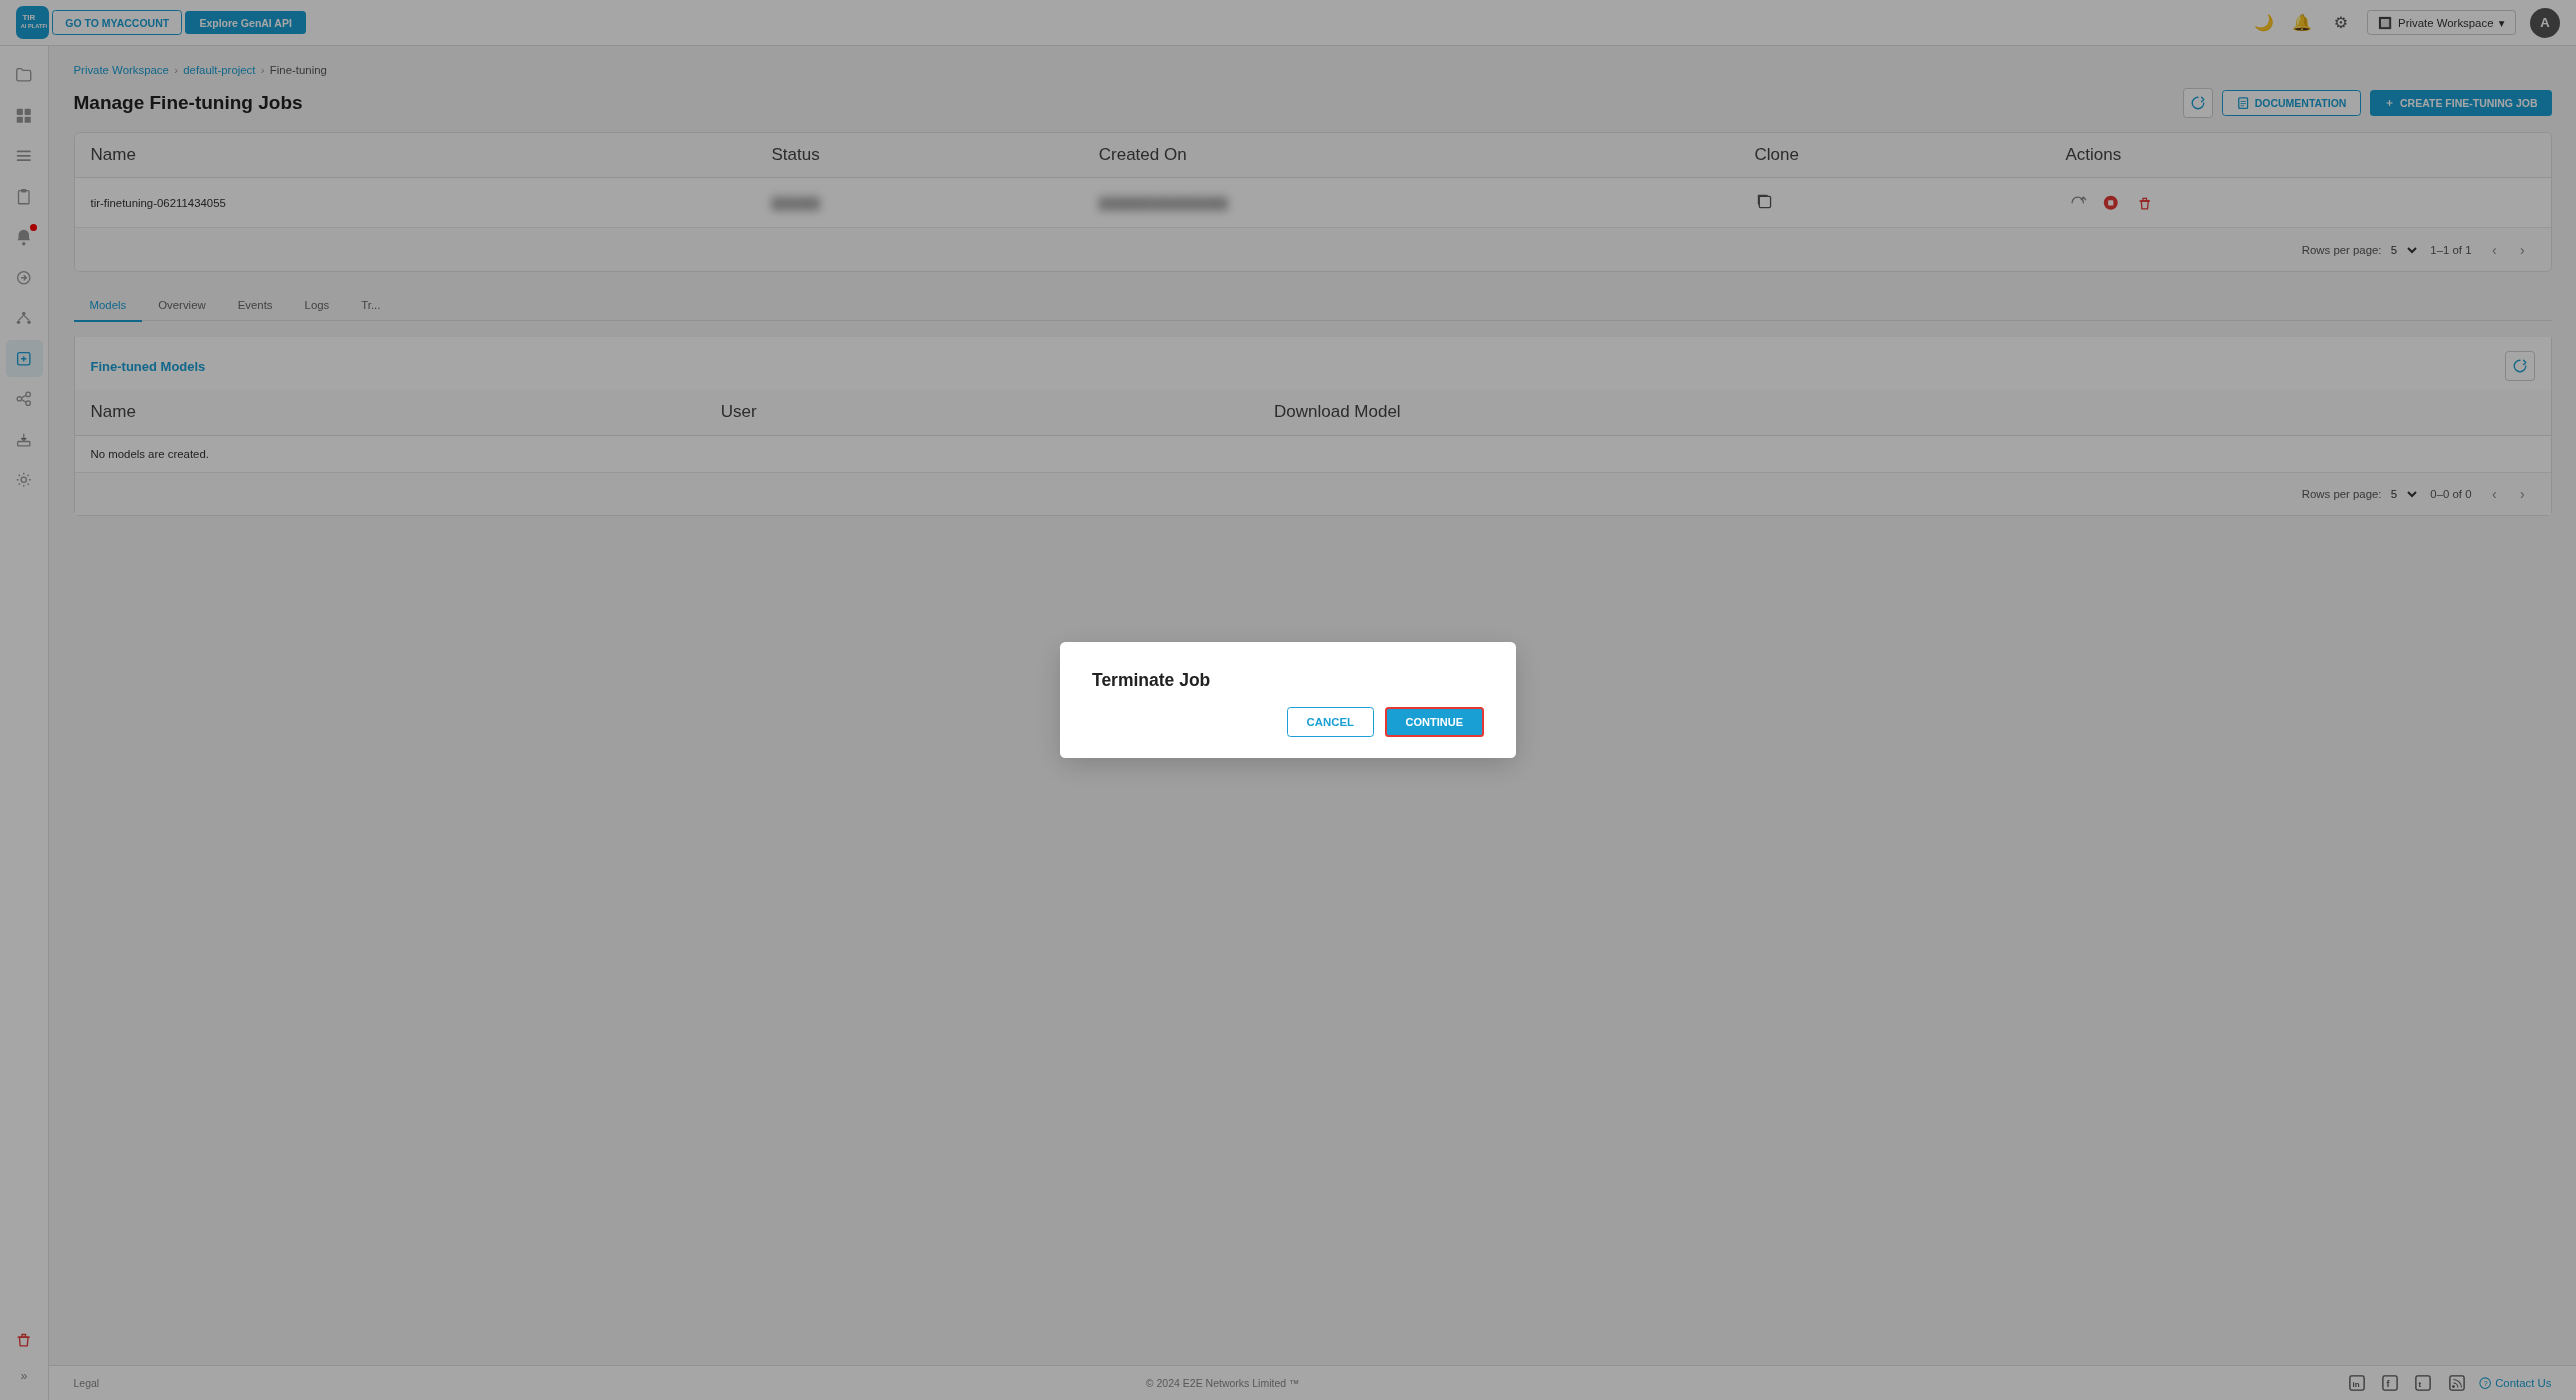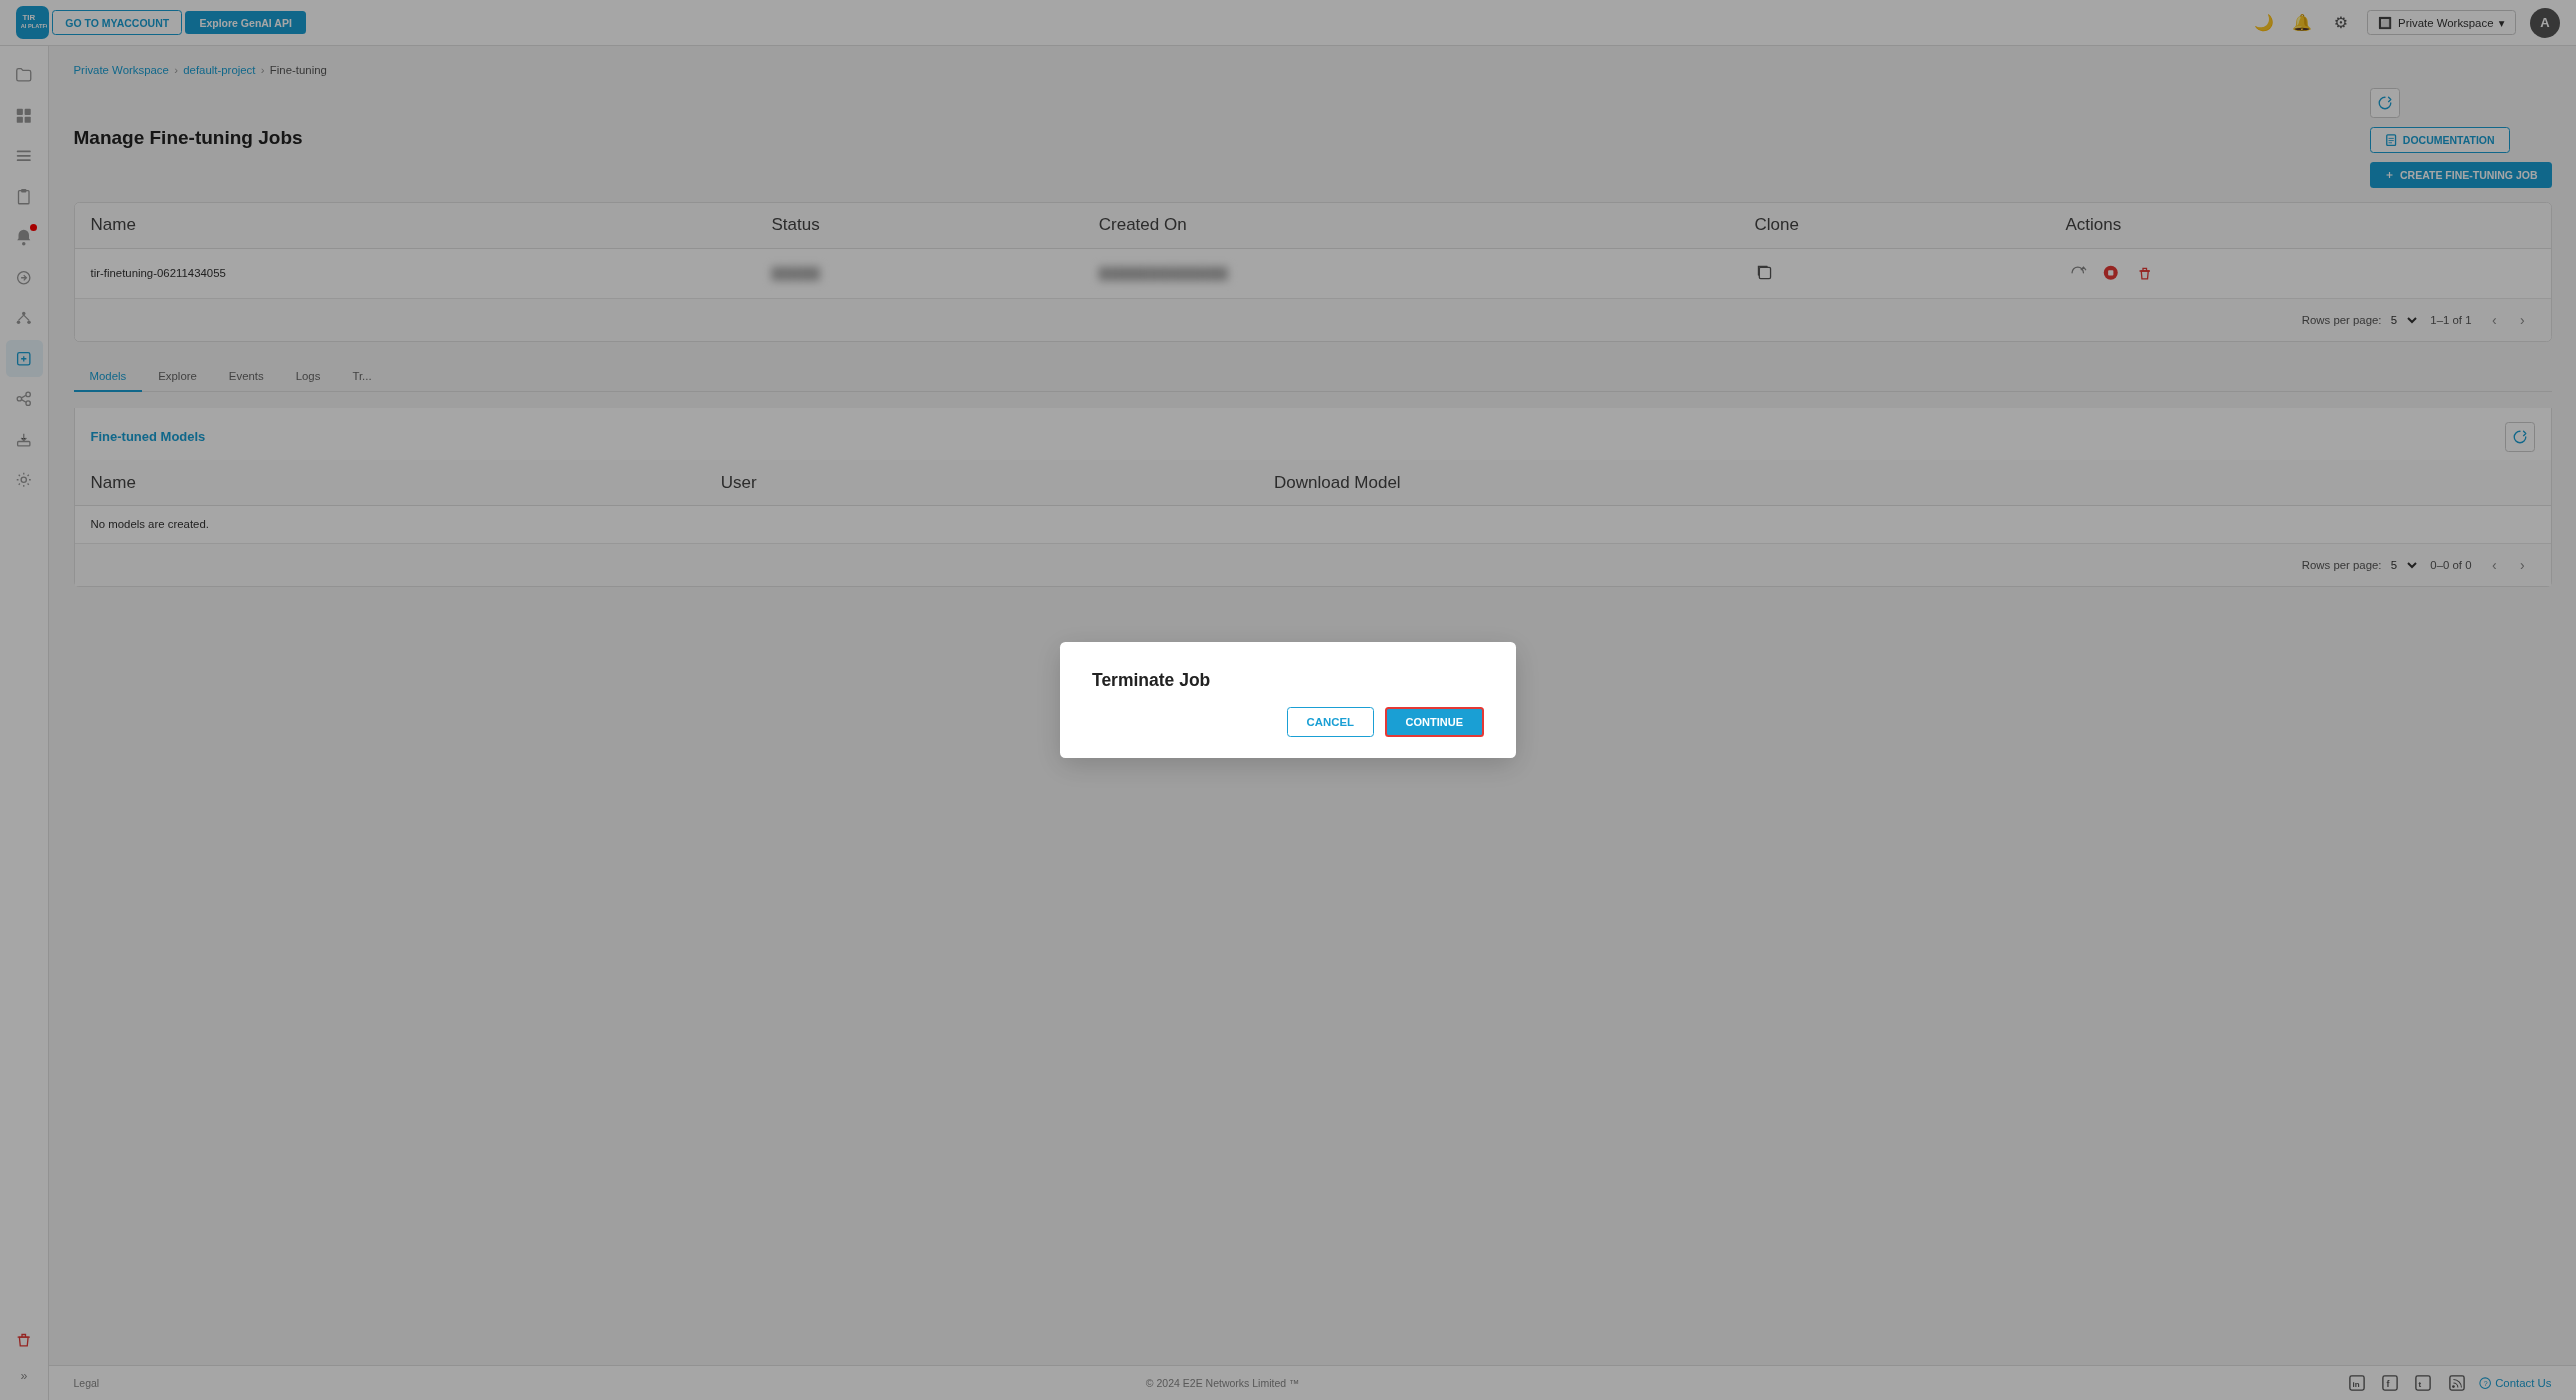--- a/index.html
+++ b/index.html
@@ -39,21 +39,21 @@
     .main { margin-top: 46px; margin-left: 49px; padding: 17.5px 24.5px; }
 
     
     .breadcrumb { display: flex; align-items: center; gap: 5.3px; font-size: 11.4px; color: #555; margin-bottom: 12.3px; }
     .breadcrumb a { color: #1a9fd4; text-decoration: none; cursor: pointer; }
     .breadcrumb-sep { color: #999; }
 
     
     .page-header { display: flex; align-items: center; justify-content: space-between; margin-bottom: 14px; }
     .page-title { font-size: 19px; font-weight: 600; color: #222; }
-    .page-actions { display: flex; align-items: flex-start; gap: 8.8px; flex-direction: column; }
+    .page-actions { display: flex; align-items: center; gap: 8.8px; }
     .btn-refresh { background: #fff; border: 0.9px solid #ccc; border-radius: 3.5px; width: 30px; height: 30px; display: flex; align-items: center; justify-content: center; cursor: pointer; color: #555; font-size: 14px; }
     .btn-docs { background: #fff; border: 1.3px solid #1a9fd4; color: #1a9fd4; padding: 6.1px 14px; border-radius: 3.5px; font-size: 10.5px; font-weight: 600; cursor: pointer; display: flex; align-items: center; gap: 5.3px; }
     .btn-create { background: #1a9fd4; color: #fff; border: none; padding: 6.1px 14px; border-radius: 3.5px; font-size: 10.5px; font-weight: 600; cursor: pointer; display: flex; align-items: center; gap: 5.3px; }
 
     
     .table-container { background: #fff; border-radius: 5.3px; border: 0.9px solid #e0e0e0; overflow: hidden; margin-bottom: 0; }
     .data-table { width: 100%; border-collapse: collapse; }
     .data-table th { text-align: left; padding: 12.3px 16px; font-size: 17px; font-weight: 400; color: #444; background: #fafafa; border-bottom: 0.9px solid #e0e0e0; }
     .data-table td { padding: 12.3px 16px; font-size: 11.4px; color: #333; border-bottom: 0.9px solid #f0f0f0; }
     .data-table tr:last-child td { border-bottom: none; }
@@ -307,21 +307,21 @@
       <span class="pagination-info">1–1 of 1</span>
       <div class="pagination-btns">
         <button class="pag-btn">‹</button>
         <button class="pag-btn">›</button>
       </div>
     </div>
   </div>
 
   <div class="tabs-bar">
     <div class="tab active">Models</div>
-    <div class="tab">Explore</div>
+    <div class="tab">Overview</div>
     <div class="tab">Events</div>
     <div class="tab">Logs</div>
     <div class="tab">Tr...</div>
   </div>
 
   <div class="section-card">
     <div class="section-header">
       <span class="section-title">Fine-tuned Models</span>
       <div class="btn-refresh" style="color:#1a9fd4;">
         <svg width="16" height="16" viewBox="0 0 18 18" fill="none">

